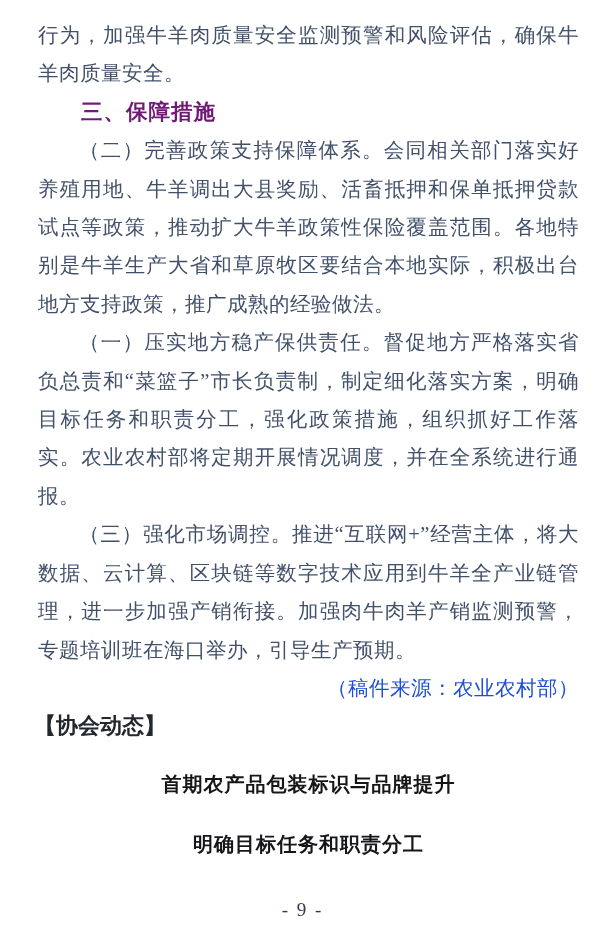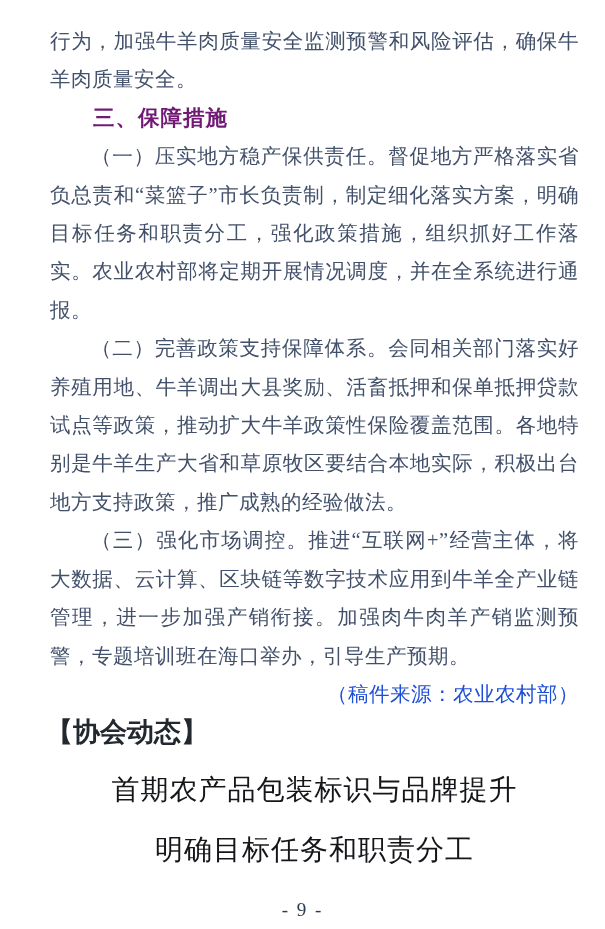--- a/index.html
+++ b/index.html
@@ -9,22 +9,21 @@
   }
   .page {
     position: relative;
     width: 605px;
     height: 929px;
     background: #ffffff;
     overflow: hidden;
     font-family: "Liberation Serif", "DejaVu Serif", serif;
   }
   .content {
-    padding: 22px 26px 0 38px;
-    margin-left: 12px;
+    padding: 16px 26px 0 38px;
   }
   .body-par {
     margin: 0;
     font-size: 20.5px;
     line-height: 38.4px;
     color: #42506a;
     text-align: justify;
     text-justify: inter-character;
     letter-spacing: 0.5px;
   }
@@ -46,29 +45,29 @@
     font-size: 20.5px;
     line-height: 38.4px;
     color: #1d4ed8;
     text-align: right;
     letter-spacing: 0.5px;
   }
   .section-tag {
     margin: 0 0 0 -4px;
     font-family: "Liberation Sans", "DejaVu Sans", sans-serif;
     font-weight: bold;
-    font-size: 27px;
+    font-size: 22px;
     line-height: 38.4px;
     color: #23272e;
   }
   .article-title {
     margin: 8px 0 0 0;
     font-family: "Liberation Sans", "DejaVu Sans", sans-serif;
-    font-weight: normal;
-    font-size: 28px;
+    font-weight: bold;
+    font-size: 20px;
     line-height: 60px;
     color: #141619;
     text-align: center;
     letter-spacing: 1px;
   }
   .title-line {
     display: block;
   }
   .page-number {
     position: absolute;
@@ -86,23 +85,23 @@
 </head>
 <body>
 
 <div class="page">
   <div class="content">
 
     <p class="body-par">行为，加强牛羊肉质量安全监测预警和风险评估，确保牛羊肉质量安全。</p>
 
     <h2 class="section-heading">三、保障措施</h2>
 
+    <p class="body-par indent">（二）完善政策支持保障体系。会同相关部门落实好养殖用地、牛羊调出大县奖励、活畜抵押和保单抵押贷款试点等政策，推动扩大牛羊政策性保险覆盖范围。各地特别是牛羊生产大省和草原牧区要结合本地实际，积极出台地方支持政策，推广成熟的经验做法。</p>
+
     <p class="body-par indent">（一）压实地方稳产保供责任。督促地方严格落实省负总责和“菜篮子”市长负责制，制定细化落实方案，明确目标任务和职责分工，强化政策措施，组织抓好工作落实。农业农村部将定期开展情况调度，并在全系统进行通报。</p>
-
-    <p class="body-par indent">（二）完善政策支持保障体系。会同相关部门落实好养殖用地、牛羊调出大县奖励、活畜抵押和保单抵押贷款试点等政策，推动扩大牛羊政策性保险覆盖范围。各地特别是牛羊生产大省和草原牧区要结合本地实际，积极出台地方支持政策，推广成熟的经验做法。</p>
 
     <p class="body-par indent">（三）强化市场调控。推进“互联网+”经营主体，将大数据、云计算、区块链等数字技术应用到牛羊全产业链管理，进一步加强产销衔接。加强肉牛肉羊产销监测预警，专题培训班在海口举办，引导生产预期。</p>
 
     <p class="source-note">（稿件来源：农业农村部）</p>
 
     <p class="section-tag">【协会动态】</p>
 
     <h1 class="article-title">
       <span class="title-line">首期农产品包装标识与品牌提升</span>
       <span class="title-line">明确目标任务和职责分工</span>

